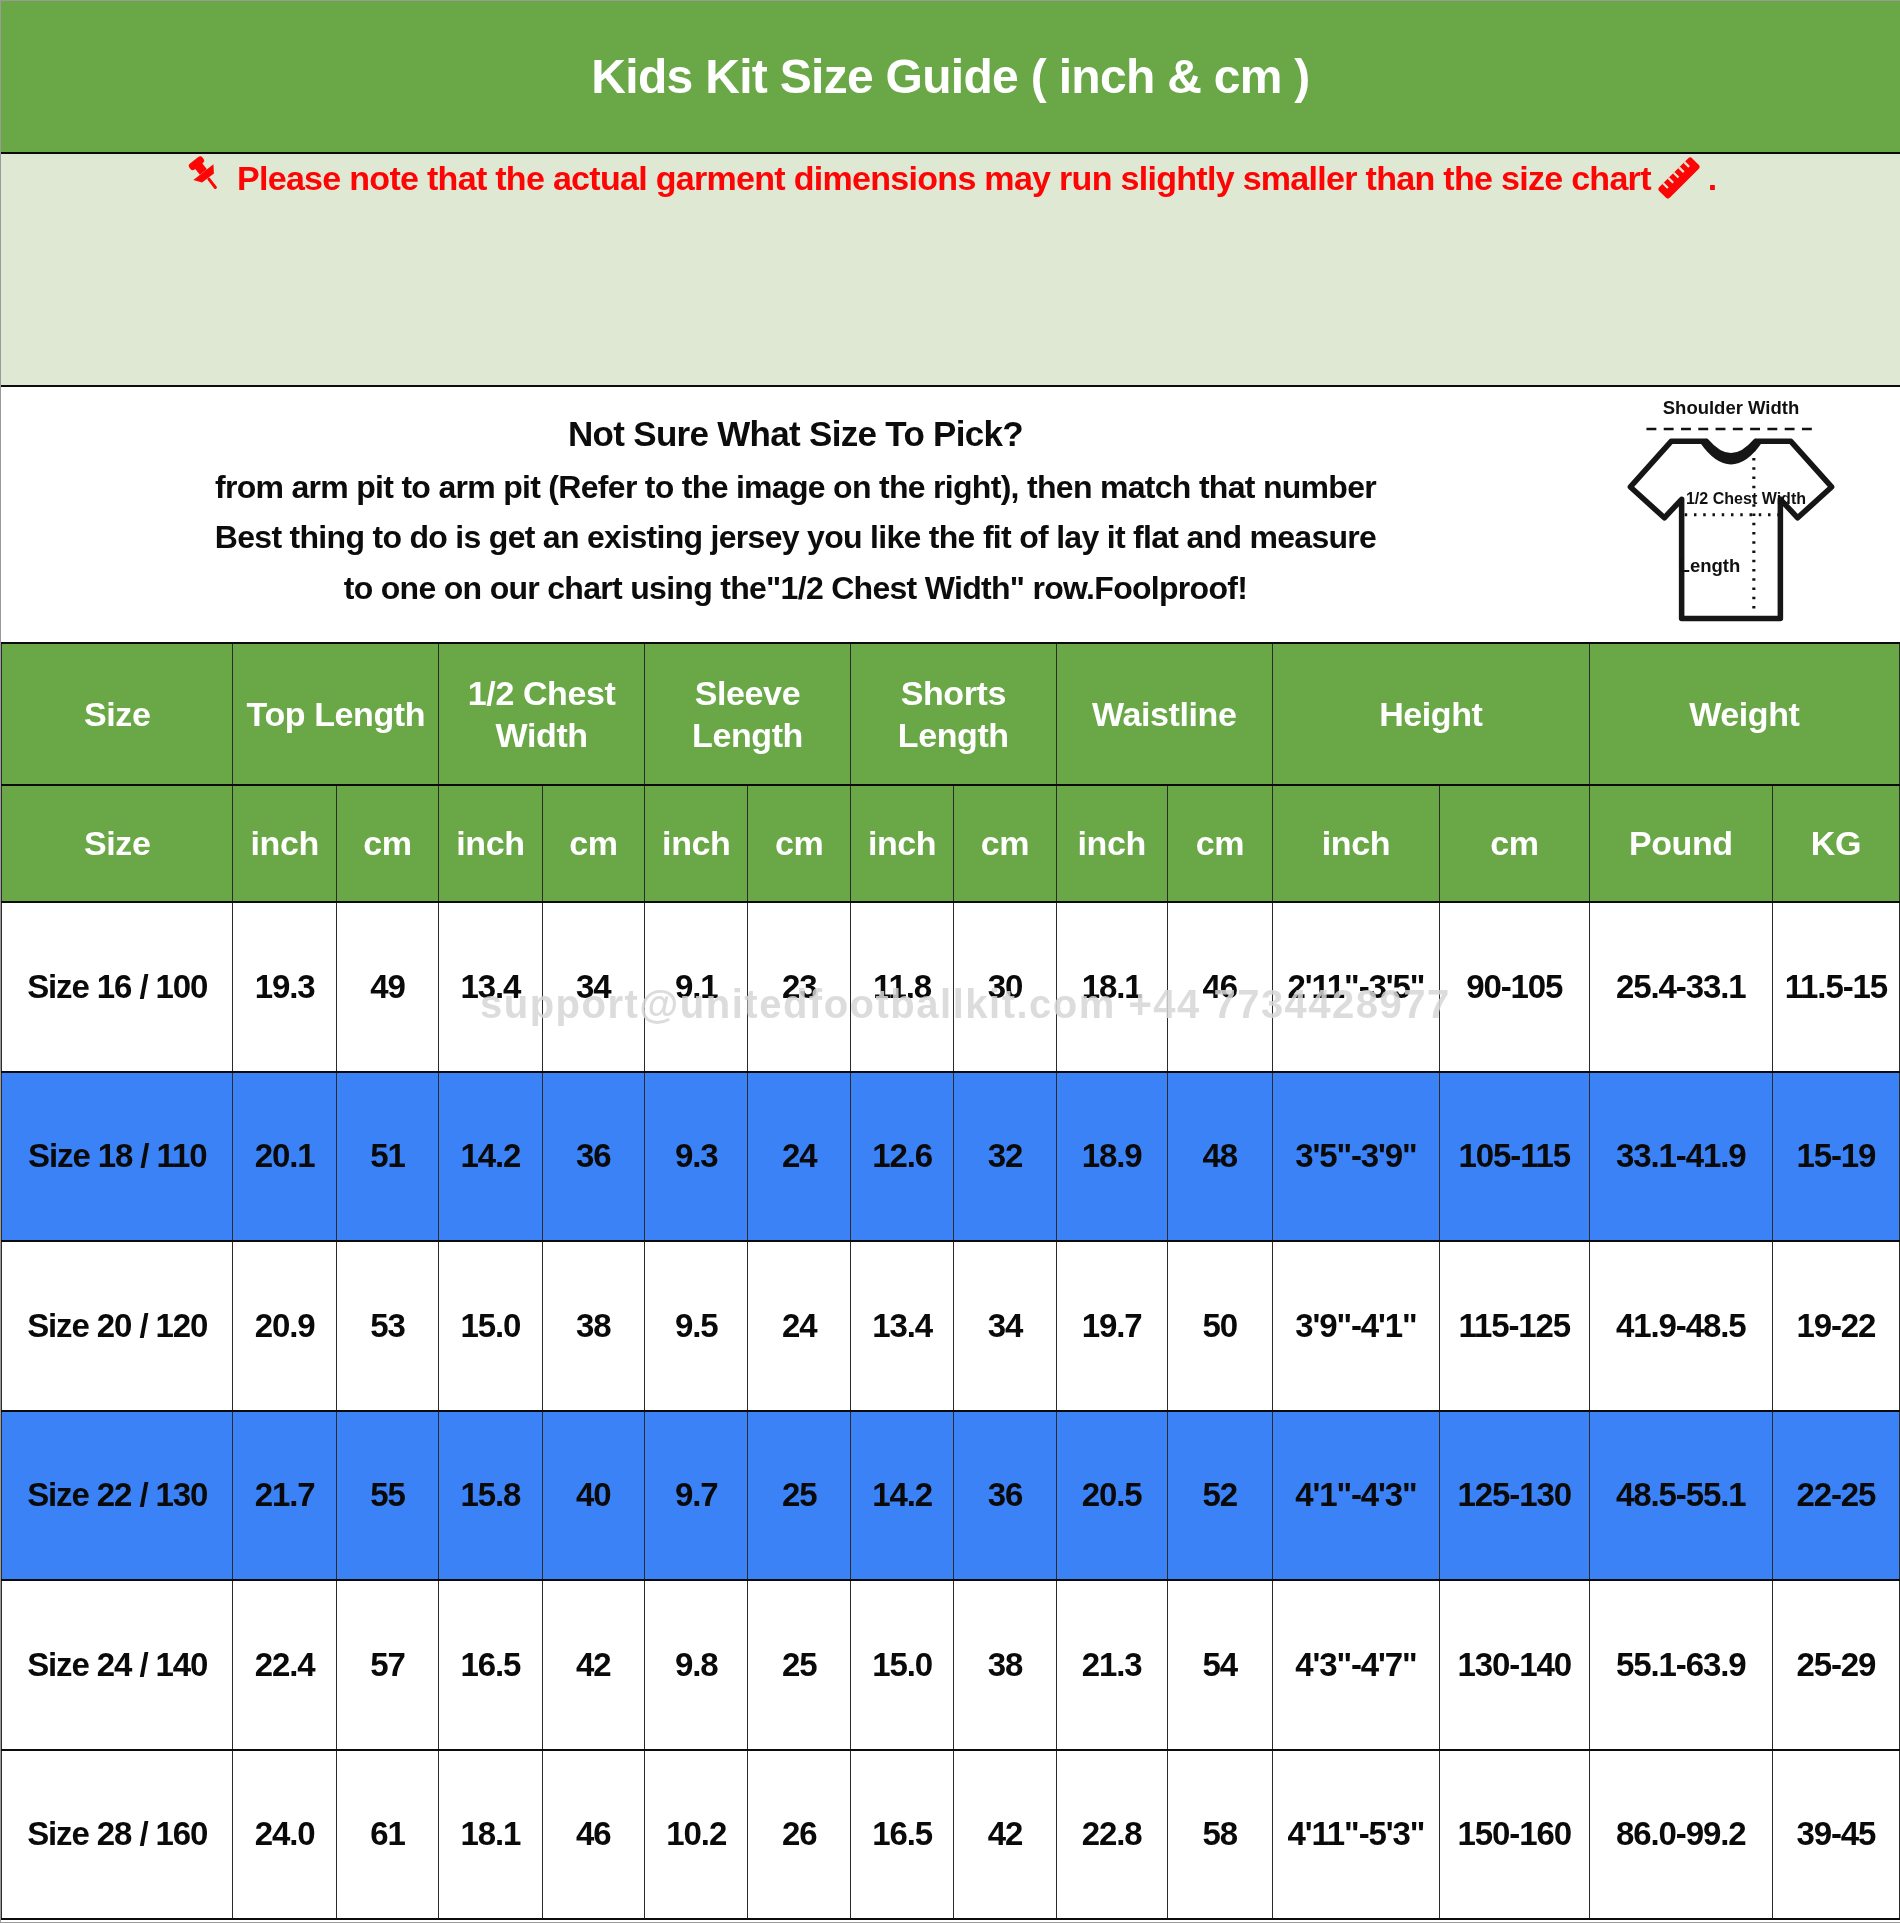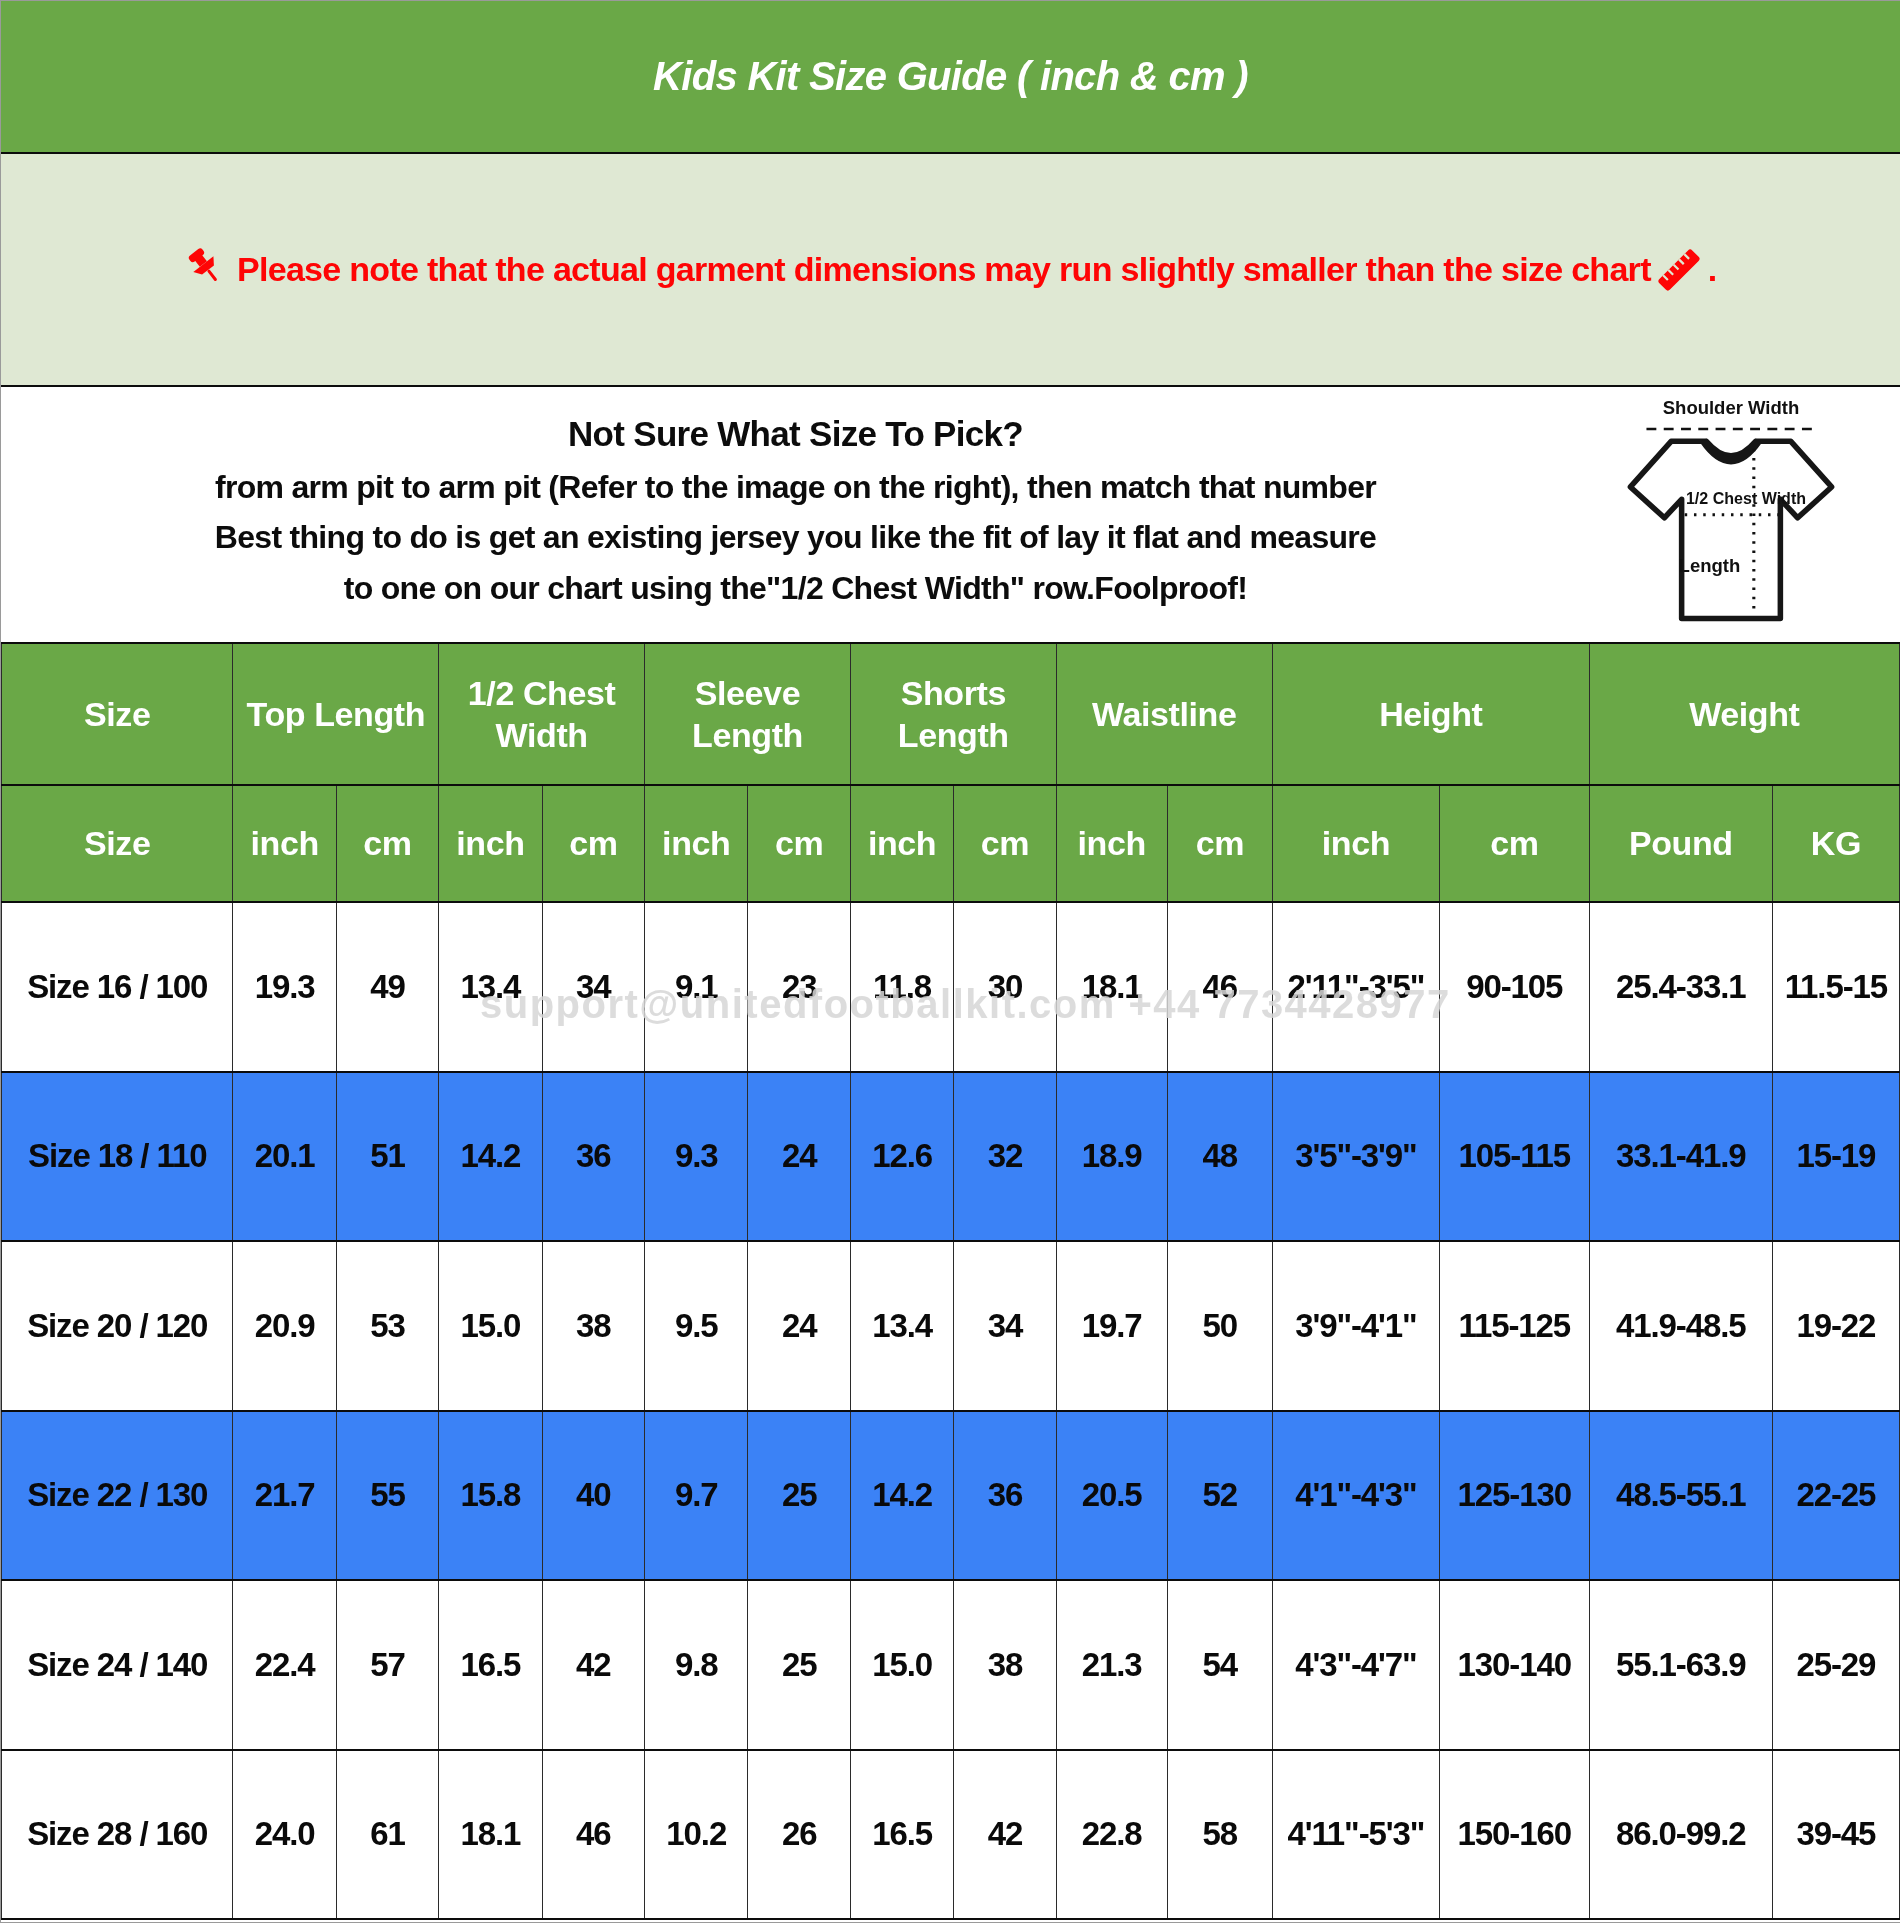--- a/index.html
+++ b/index.html
@@ -7,26 +7,26 @@
   .page {
     width:1901px; height:1923px; position:relative; background:#fff;
     border:1.5px solid #9a9a9a; overflow:hidden; font-weight:bold;
   }
 
   
   .banner {
     height:153px; background:#6aa847; display:flex; align-items:center; justify-content:center;
     border-bottom:2.2px solid #0c0c0c;
   }
-  .banner .title { color:#ffffff; font-size:40px; letter-spacing:-0.7px;font-style:italic; }
+  .banner .title { color:#ffffff; font-size:48px; letter-spacing:-0.7px; }
 
   
   .notice {
     height:233px; background:#dfe8d3; border-bottom:2.2px solid #0c0c0c;
-    display:flex; flex-direction:column; justify-content:center; gap:31px;
+    display:flex; flex-direction:column; gap:31px;
     color:#fe0505; text-align:center;
   }
   .notice-line {
     display:flex; align-items:center; justify-content:center; gap:4.5px;
     font-size:34px; letter-spacing:-0.7px; white-space:nowrap;
   }
   .icon-svg { height:48px; width:auto; display:inline-block; vertical-align:middle; }
   .icon-svg.small { height:54px; }
 
   

